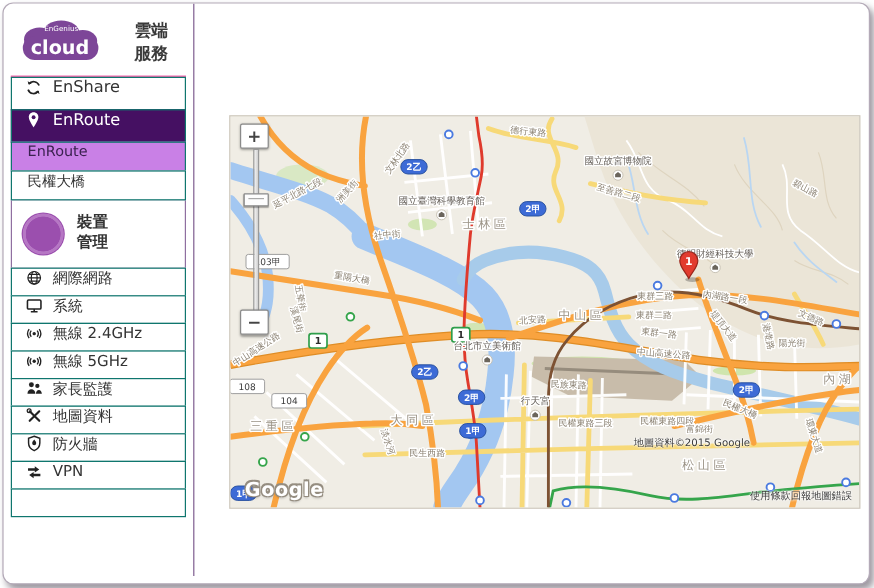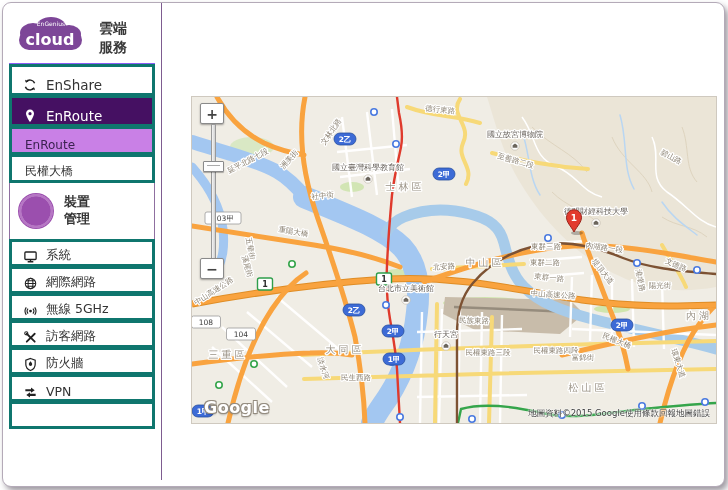--- a/index.html
+++ b/index.html
@@ -1,22 +1,22 @@
 <!DOCTYPE html>
 <html><head>
 <meta charset="utf-8">
 <style>
   html,body{margin:0;padding:0;width:728px;height:490px;background:#fff;font-family:"DejaVu Sans","Liberation Sans",sans-serif;}
   .page{position:absolute;left:2px;top:2px;width:721px;height:483px;background:#fff;border:1px solid #b4aab8;border-radius:9px;box-shadow:3px 4px 6px rgba(60,50,65,.5);overflow:hidden;}
   
   .sidebar{position:absolute;left:6px;top:4px;width:146px;}
   .v-divider{position:absolute;left:158px;top:0;width:1px;height:477px;background:#7e5c90;}
-  .logo-blk{display:flex;align-items:flex-end;gap:8px;padding:8px 2px 6px 2px;border-bottom:2px solid #8b5cf6;}
+  .logo-blk{display:flex;align-items:center;gap:21px;padding:8px 2px 6px 2px;border-bottom:2px solid #ec4899;}
   .tagline{font-weight:bold;font-size:14px;color:#3a3a3a;line-height:1.35;}
-  .side-item{position:relative;display:flex;align-items:flex-end;gap:7px;padding:0 6px 0 9px;background:#fff;border:3px solid #0f766e;margin-top:-1px;height:26px;font-size:13.5px;color:#333;cursor:pointer;}
+  .side-item{position:relative;display:flex;align-items:flex-start;gap:7px;padding:0 6px 0 9px;background:#fff;border:1px solid #0f766e;margin-top:-1px;height:26px;font-size:13.5px;color:#333;cursor:pointer;}
   .side-item .ic{width:18px;display:flex;justify-content:center;flex:0 0 18px;}
   .side-item.active{background:#451062;color:#fff;}
   .side-item.sub{height:23px;font-size:12px;padding-left:13px;}
   .side-item.sub.hl{background:#c980e6;color:#3b2150;}
   .side-item.small{height:22px;font-size:12.5px;}
   .device-blk{display:flex;align-items:center;gap:10px;padding:5px 8px;border:1px solid #8f6fa0;margin-top:-1px;height:46px;background:#fff;}
   .dev-circle{width:36px;height:36px;border-radius:50%;background:radial-gradient(circle,#9b4fae 0 56%,#b677c4 58% 66%,#9b4fae 68%);flex:0 0 36px;}
   .dev-label{font-weight:bold;font-size:13px;color:#333;line-height:1.3;}
   
   .map-wrap{position:absolute;left:188px;top:93px;width:524px;height:326px;border:1px solid #cfc9bf;overflow:hidden;background:#f1eee6;}
@@ -36,21 +36,21 @@
   
   .zoomctl{position:absolute;left:8px;top:6px;width:28px;height:180px;z-index:5;}
   .zbtn{position:absolute;left:0;width:24px;height:21px;background:#fff;border:1px solid #8a8a8a;border-radius:2px;box-shadow:0 1px 2px rgba(0,0,0,.35);font-size:14px;font-weight:bold;color:#444;line-height:18px;text-align:center;padding:0;cursor:pointer;font-family:"DejaVu Sans",sans-serif;}
   .zplus{top:0;}
   .zminus{top:155px;}
   .ztrack{position:absolute;left:11px;top:21px;width:3px;height:134px;background:linear-gradient(to right,#f5f5f5,#cfcfcf);border:1px solid #999;}
   .zhandle{position:absolute;left:3px;top:58px;width:19px;height:9px;background:#fdfdfd;border:1px solid #8a8a8a;border-radius:1px;box-shadow:0 1px 1px rgba(0,0,0,.3);cursor:pointer;}
   .zhandle::after{content:"";display:block;margin:3px 3px;border-top:1px solid #aaa;}
   .glogo{position:absolute;left:12px;bottom:6px;font-size:16px;font-weight:bold;letter-spacing:.5px;color:#fff;z-index:5;cursor:pointer;text-shadow:-1px -1px 0 #958d80,1px -1px 0 #958d80,-1px 1px 0 #958d80,1px 1px 0 #958d80,0 2px 2px rgba(0,0,0,.25);}
   .attrib{position:absolute;right:6px;bottom:3px;z-index:5;font-size:8.5px;color:#3c3c3c;text-shadow:0 0 2px #fff,0 0 2px #fff,0 0 2px #fff;display:flex;white-space:nowrap;}
-  .attrib .lnk{cursor:pointer;}
+  .attrib .lnk{cursor:pointer;margin-top:44px;}
 </style>
 </head>
 <body>
 
 <div class="page">
 
   <div class="v-divider"></div>
 
   <aside class="sidebar">
     <div class="logo-blk">
@@ -105,54 +105,76 @@
     <div class="device-blk">
       <div class="dev-circle"></div>
       <div class="dev-label">
         <div>裝置</div>
         <div>管理</div>
       </div>
     </div>
 
     <div class="side-item small">
       <span class="ic">
-          <svg width="15" height="15" viewBox="0 0 16 16" fill="none" stroke="#222" stroke-width="1.4">
-            <rect x="2" y="3.2" width="12" height="8" rx="1"></rect>
-            <path d="M8 11.2v2.2M5 13.6h6"></path>
-          </svg>
-        </span>
-      <span>系統</span>
-    </div>
-    <div class="side-item small">
-      <span class="ic">
           <svg width="15" height="15" viewBox="0 0 16 16" fill="none" stroke="#222" stroke-width="1.1">
             <circle cx="8" cy="8" r="5.6"></circle>
             <ellipse cx="8" cy="8" rx="2.6" ry="5.6"></ellipse>
             <path d="M2.4 8h11.2M3.3 5h9.4M3.3 11h9.4"></path>
           </svg>
         </span>
       <span>網際網路</span>
     </div>
     <div class="side-item small">
       <span class="ic">
+          <svg width="15" height="15" viewBox="0 0 16 16" fill="none" stroke="#222" stroke-width="1.4">
+            <rect x="2" y="3.2" width="12" height="8" rx="1"></rect>
+            <path d="M8 11.2v2.2M5 13.6h6"></path>
+          </svg>
+        </span>
+      <span>系統</span>
+    </div>
+    <div class="side-item small">
+      <span class="ic">
           <svg width="15" height="15" viewBox="0 0 16 16" fill="none" stroke="#222" stroke-width="1.2">
             <circle cx="8" cy="8.6" r="1.5" fill="#222" stroke="none"></circle>
             <path d="M5.4 11.3a4.3 4.3 0 0 1 0-5.4M3.5 12.6a7 7 0 0 1 0-8M10.6 5.9a4.3 4.3 0 0 1 0 5.4M12.5 4.6a7 7 0 0 1 0 8"></path>
           </svg>
         </span>
+      <span>無線 2.4GHz</span>
+    </div>
+    <div class="side-item small">
+      <span class="ic">
+          <svg width="15" height="15" viewBox="0 0 16 16" fill="none" stroke="#222" stroke-width="1.2">
+            <circle cx="8" cy="8.6" r="1.5" fill="#222" stroke="none"></circle>
+            <path d="M5.4 11.3a4.3 4.3 0 0 1 0-5.4M3.5 12.6a7 7 0 0 1 0-8M10.6 5.9a4.3 4.3 0 0 1 0 5.4M12.5 4.6a7 7 0 0 1 0 8"></path>
+          </svg>
+        </span>
       <span>無線 5GHz</span>
+    </div>
+    <div class="side-item small">
+      <span class="ic">
+          <svg width="15" height="15" viewBox="0 0 16 16">
+            <g fill="#222">
+              <circle cx="5.5" cy="5" r="2.2"></circle>
+              <circle cx="10.8" cy="6" r="1.9"></circle>
+              <path d="M2 13c0-2.5 1.6-4 3.5-4s3.5 1.5 3.5 4z"></path>
+              <path d="M9.5 13c.2-2 1.2-3.3 2.7-3.3 1.4 0 2.4 1.2 2.6 3.3z"></path>
+            </g>
+          </svg>
+        </span>
+      <span>家長監護</span>
     </div>
     <div class="side-item small">
       <span class="ic">
           <svg width="15" height="15" viewBox="0 0 16 16" fill="none" stroke="#222" stroke-width="1.9" stroke-linecap="round">
             <path d="M4 4l8.5 8.5M12.5 4L4 12.5"></path>
             <circle cx="3.5" cy="3.5" r="1.7" stroke-width="1.1"></circle>
           </svg>
         </span>
-      <span>訪客網路</span>
+      <span>地圖資料</span>
     </div>
     <div class="side-item small">
       <span class="ic">
           <svg width="15" height="15" viewBox="0 0 16 16" fill="none" stroke="#222" stroke-width="1.3">
             <path d="M8 1.6L13 3.4v4.2c0 3.4-2.1 5.6-5 6.8-2.9-1.2-5-3.4-5-6.8V3.4z"></path>
             <path d="M8 4.6c.9 1.2 1.8 2 1.8 3.2A1.8 1.8 0 0 1 8 9.6a1.8 1.8 0 0 1-1.8-1.8c0-1.2.9-2 1.8-3.2z" fill="#222" stroke="none"></path>
           </svg>
         </span>
       <span>防火牆</span>
     </div>

